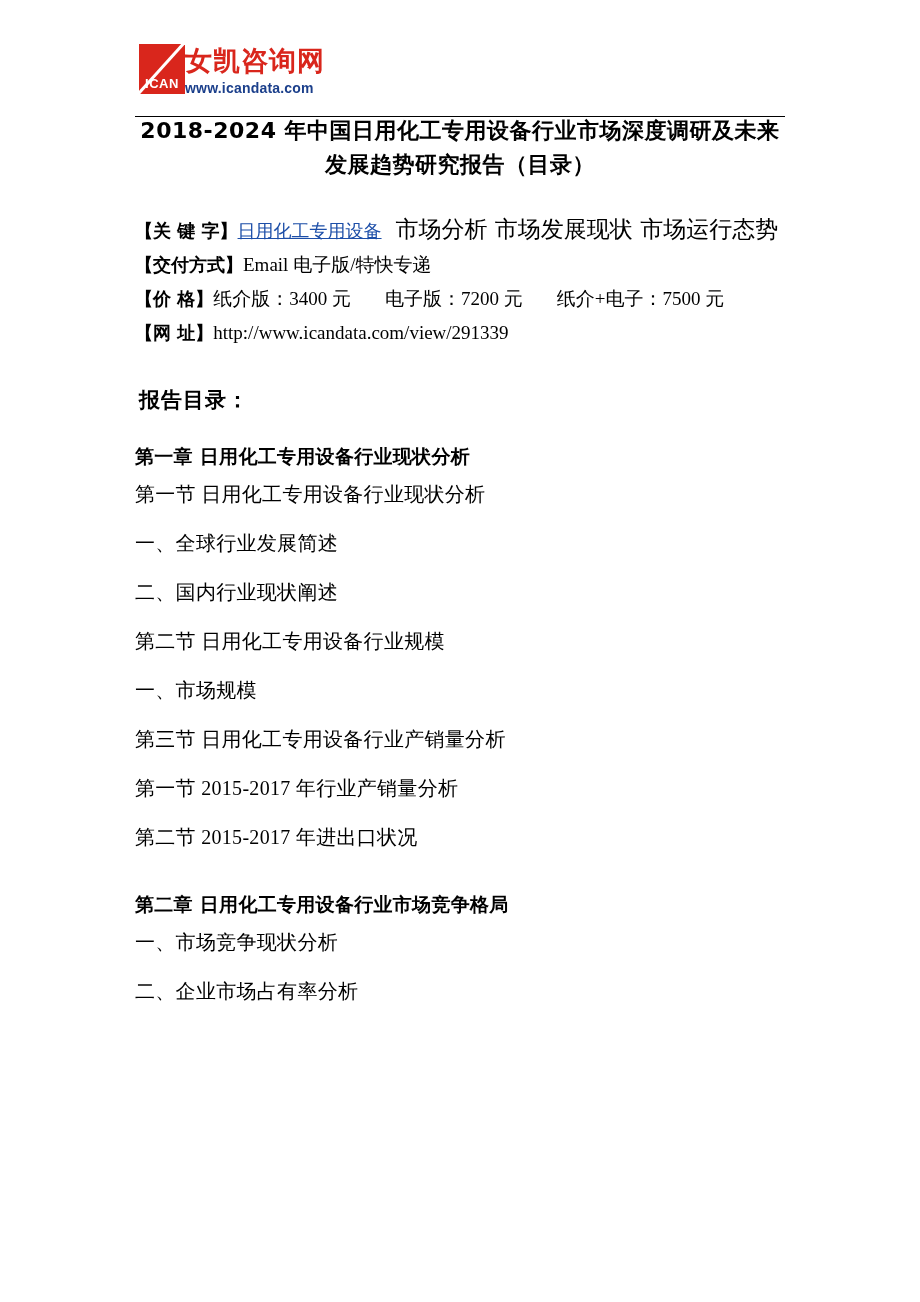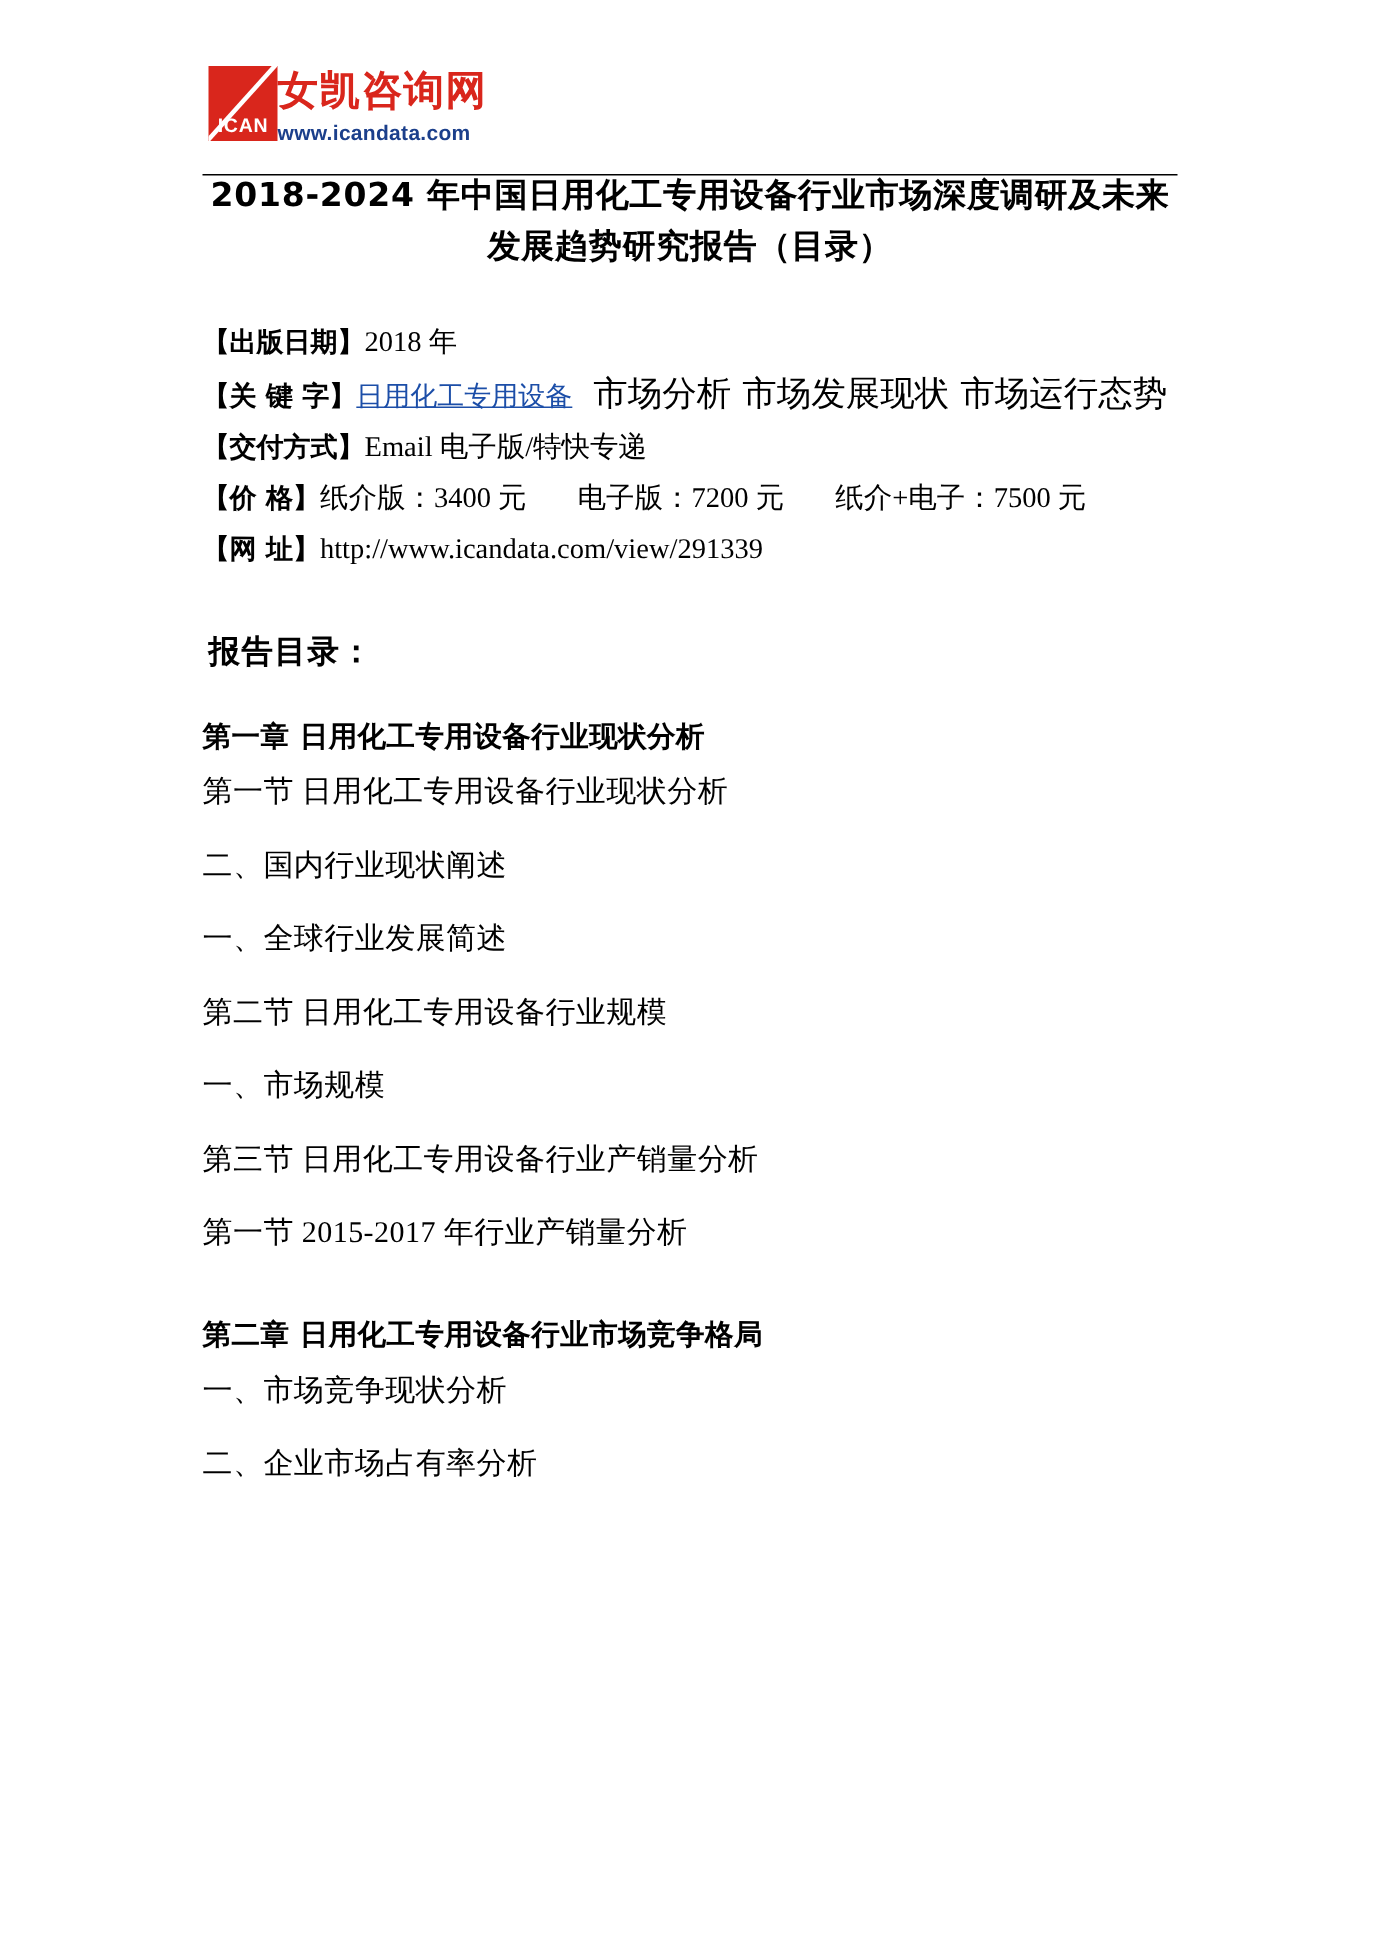--- a/index.html
+++ b/index.html
@@ -173,23 +173,20 @@
       <div class="logo-cn">女凯咨询网</div>
       <div class="logo-url">www.icandata.com</div>
     </div>
     <hr class="header-rule">
   </div>
 
   <h1 class="doc-title">2018-2024 年中国日用化工专用设备行业市场深度调研及未来发展趋势研究报告（目录）</h1>
 
   <div class="meta">
 
-    <div class="meta-row">
-      <span class="meta-label">【出版日期】</span><span class="meta-val">2018 年</span>
-    </div>
 
     <div class="meta-row">
       <span class="meta-label">【关 键 字】</span><a class="meta-link" href="#">日用化工专用设备</a><span class="gap-sm"></span><span class="meta-kw">市场分析  市场发展现状  市场运行态势</span>
     </div>
 
     <div class="meta-row">
       <span class="meta-label">【交付方式】</span><span class="meta-val">Email 电子版/特快专递</span>
     </div>
 
     <div class="meta-row">
@@ -200,24 +197,25 @@
       <span class="meta-label">【网    址】</span><span class="meta-val">http://www.icandata.com/view/291339</span>
     </div>
 
   </div>
 
   <div class="toc-heading">报告目录：</div>
 
   <div class="toc">
     <div class="chapter">第一章  日用化工专用设备行业现状分析</div>
     <div class="entry">第一节  日用化工专用设备行业现状分析</div>
+    <div class="entry">一、全球行业发展简述</div>
     <div class="entry">二、国内行业现状阐述</div>
-    <div class="entry">一、全球行业发展简述</div>
     <div class="entry">第二节  日用化工专用设备行业规模</div>
     <div class="entry">一、市场规模</div>
     <div class="entry">第三节  日用化工专用设备行业产销量分析</div>
     <div class="entry">第一节  2015-2017 年行业产销量分析</div>
+    <div class="entry">第二节  2015-2017 年进出口状况</div>
     <div class="chapter">第二章  日用化工专用设备行业市场竞争格局</div>
     <div class="entry">一、市场竞争现状分析</div>
     <div class="entry">二、企业市场占有率分析</div>
   </div>
 
 </div>
 
 </body></html>

